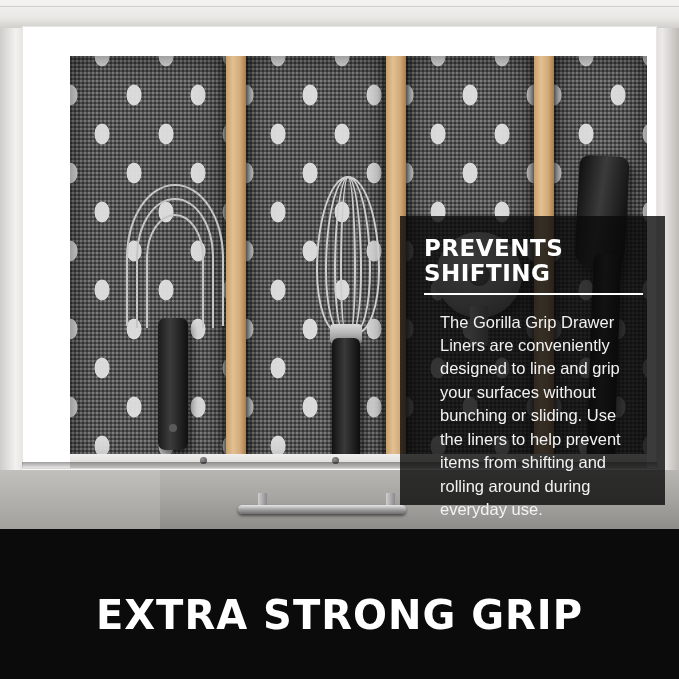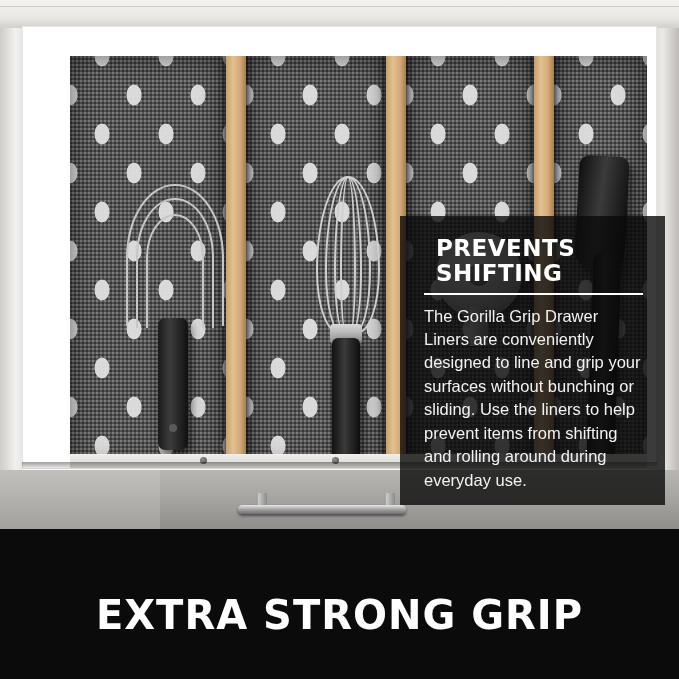--- a/index.html
+++ b/index.html
@@ -290,34 +290,34 @@
     background: rgba(10,10,10,0.80);
     box-sizing: border-box;
     padding: 20px 22px 0 24px;
     color: #ffffff;
   }
   .info-title {
     font-family: "DejaVu Sans", sans-serif;
     font-weight: bold;
     font-size: 23px;
     letter-spacing: 0.5px;
-    margin: 0 0 4px 12px;
+    margin: 0 0 4px 0;
     line-height: 1.1;
   }
   .info-rule {
     width: 100%;
     height: 2px;
     background: #ffffff;
     margin: 6px 0 10px 0;
   }
   .info-body {
     font-family: "Liberation Sans", sans-serif;
     font-size: 16.5px;
     line-height: 1.42;
-    margin: 0;
+    margin: 16px;
     color: #f2f2f2;
   }
 
   
   .banner {
     position: absolute;
     left: 0; top: 529px;
     width: 679px; height: 172px;
     background: #0b0b0b;
     display: flex;

